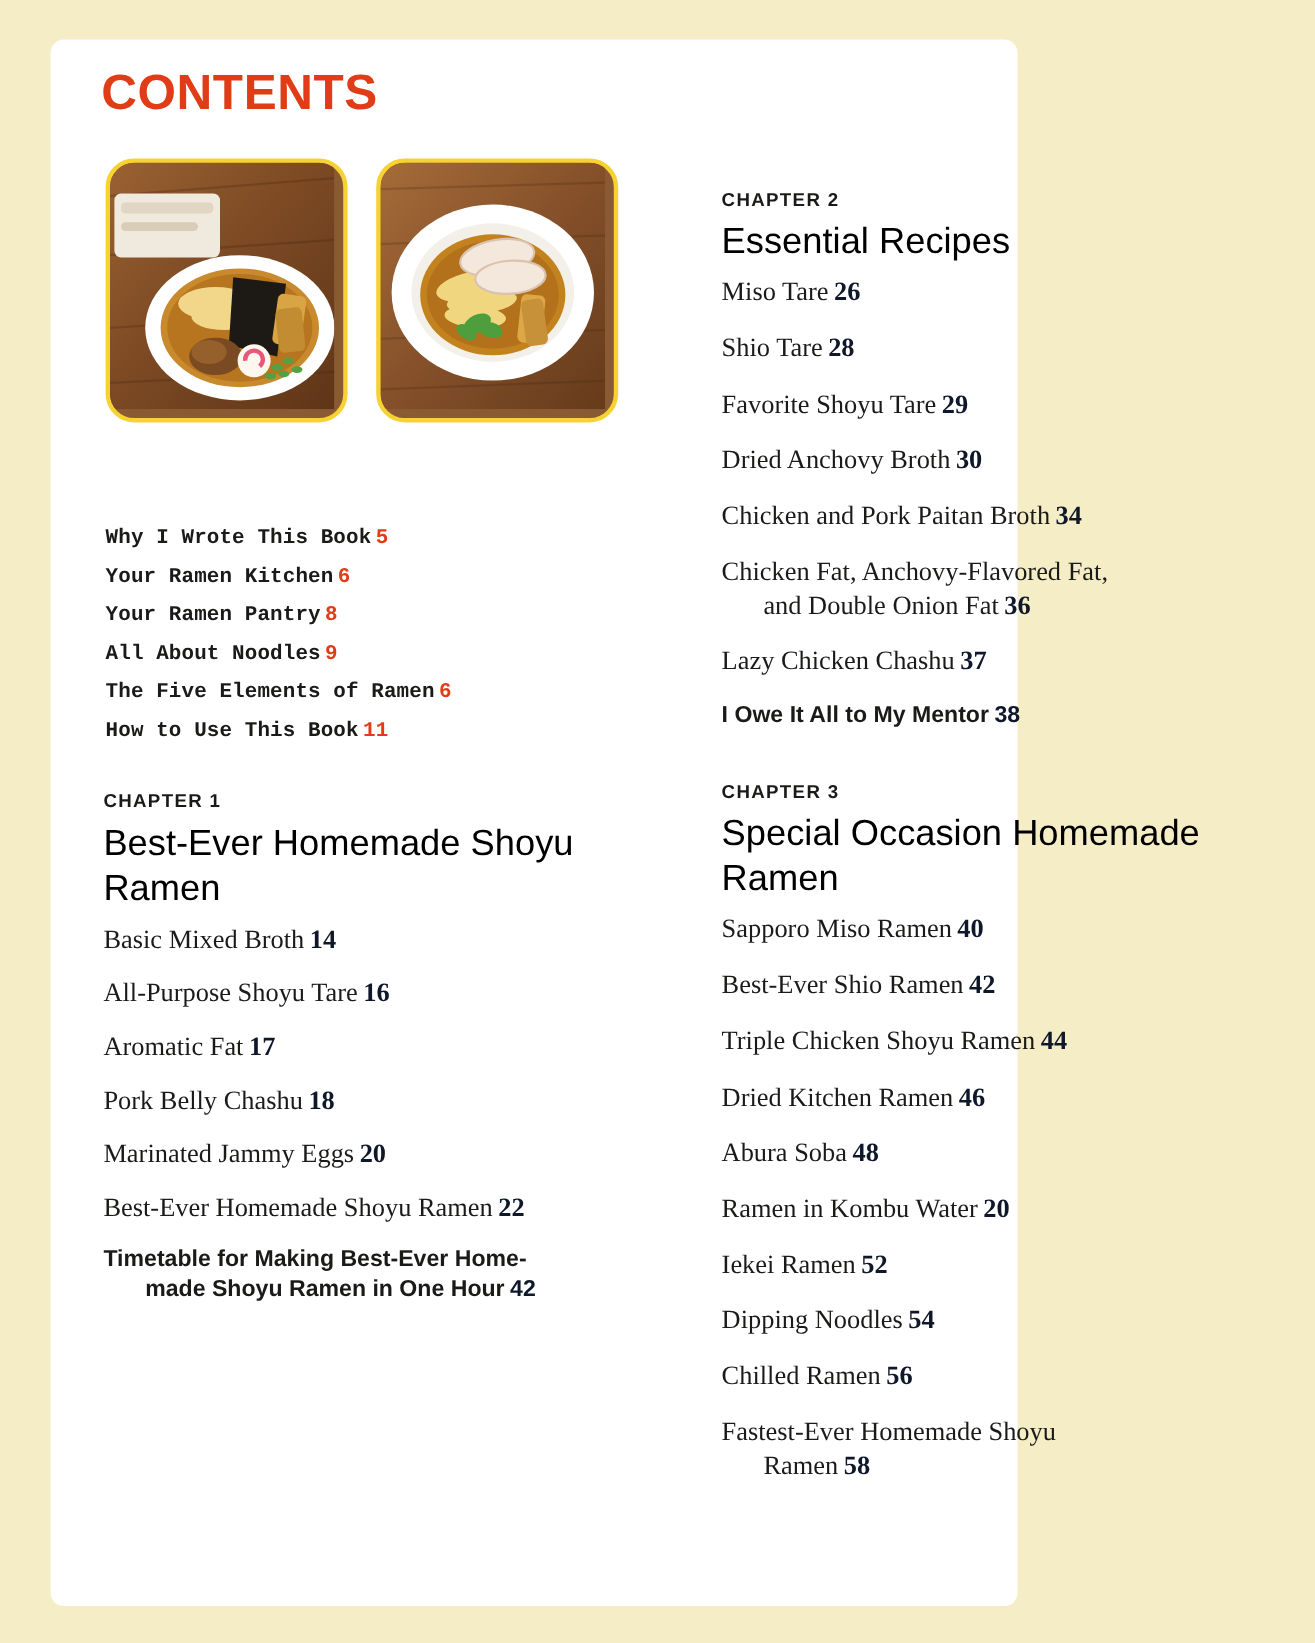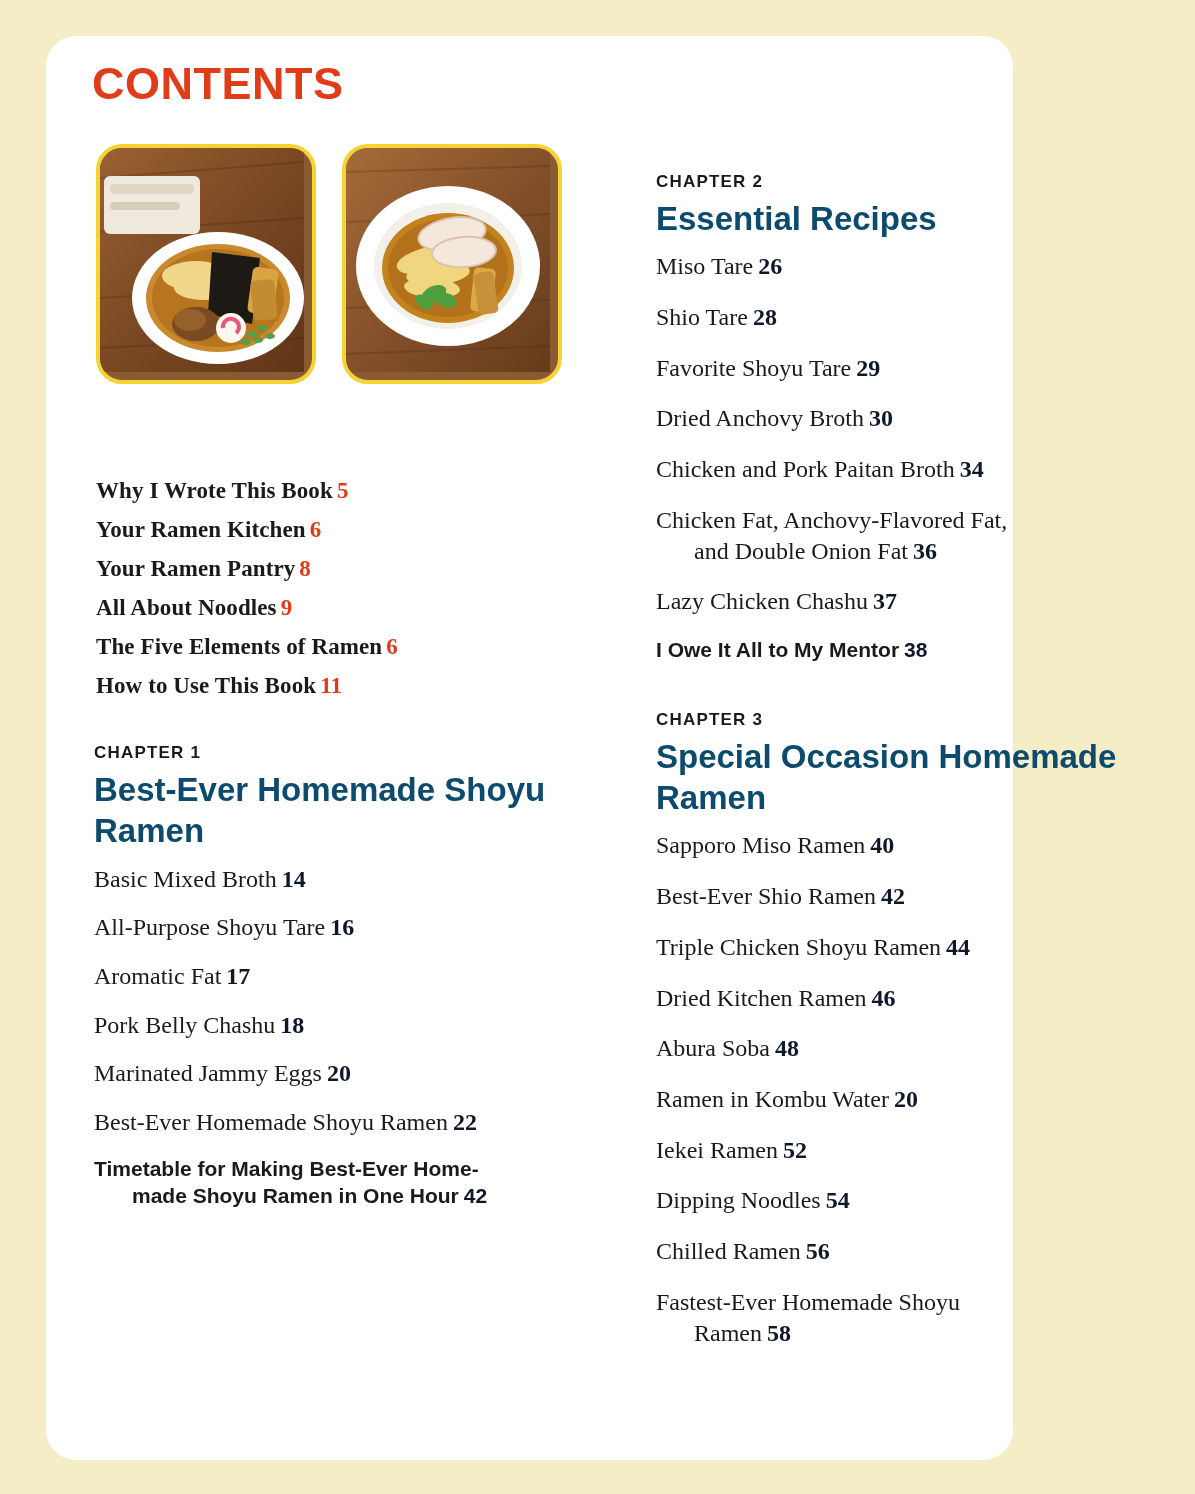--- a/index.html
+++ b/index.html
@@ -10,24 +10,24 @@
     width: 1195px;
     height: 1494px;
     background: #f5edc6;
     font-family: "Liberation Serif", serif;
     overflow: hidden;
   }
   .page {
     position: absolute;
     left: 46px;
     top: 36px;
-    width: 967px;
+    width: 879px;
     height: 1424px;
     background: #ffffff;
-    border-radius: 30px;
+    border-radius: 12px;
   }
   .inner {
     position: absolute;
     left: 44px;
     top: 22px;
     right: 34px;
     bottom: 20px;
   }
   .contents-title {
     font-family: "Liberation Sans", sans-serif;
@@ -74,23 +74,23 @@
     position: relative;
     background: #8a5a33;
   }
   .photo svg { display: block; }
 
   .front-list {
     margin-top: 94px;
     margin-left: 4px;
   }
   .front-item {
-    font-family: Liberation Serif, serif;
-    font-weight: bold;
-    font-size: 23px;
+    font-family: Liberation Mono, monospace;
+    font-weight: bold;
+    font-size: 19px;
     color: #1a1a18;
     margin-bottom: 13px;
     letter-spacing: 0.1px;
   }
   .front-item .pg {
     color: #e03c17;
     font-weight: bold;
     margin-left: 4px;
   }
 
@@ -98,24 +98,24 @@
   .chapter-kicker {
     font-family: "Liberation Sans", sans-serif;
     font-weight: bold;
     font-size: 17px;
     letter-spacing: 1.2px;
     color: #1a1a18;
     margin: 0 0 6px 2px;
   }
   .chapter-title {
     font-family: "Liberation Sans", sans-serif;
-    font-weight: bold;
+    font-weight: normal;
     font-size: 33px;
     line-height: 1.25;
-    color: #0c4a6e;
+    color: #000000;
     margin: 0 0 12px 2px;
   }
   .entry {
     font-family: "Liberation Serif", serif;
     font-size: 24px;
     color: #1a1a18;
     margin: 0 0 18px 2px;
     line-height: 1.28;
   }
   .entry .pg {

